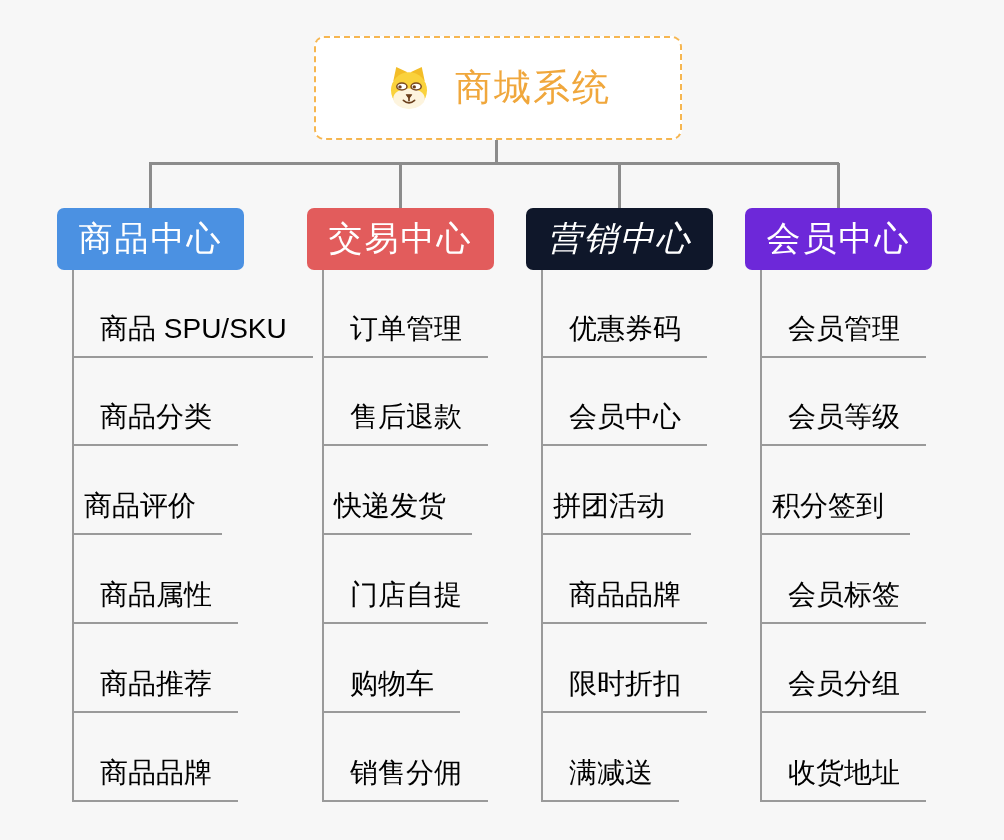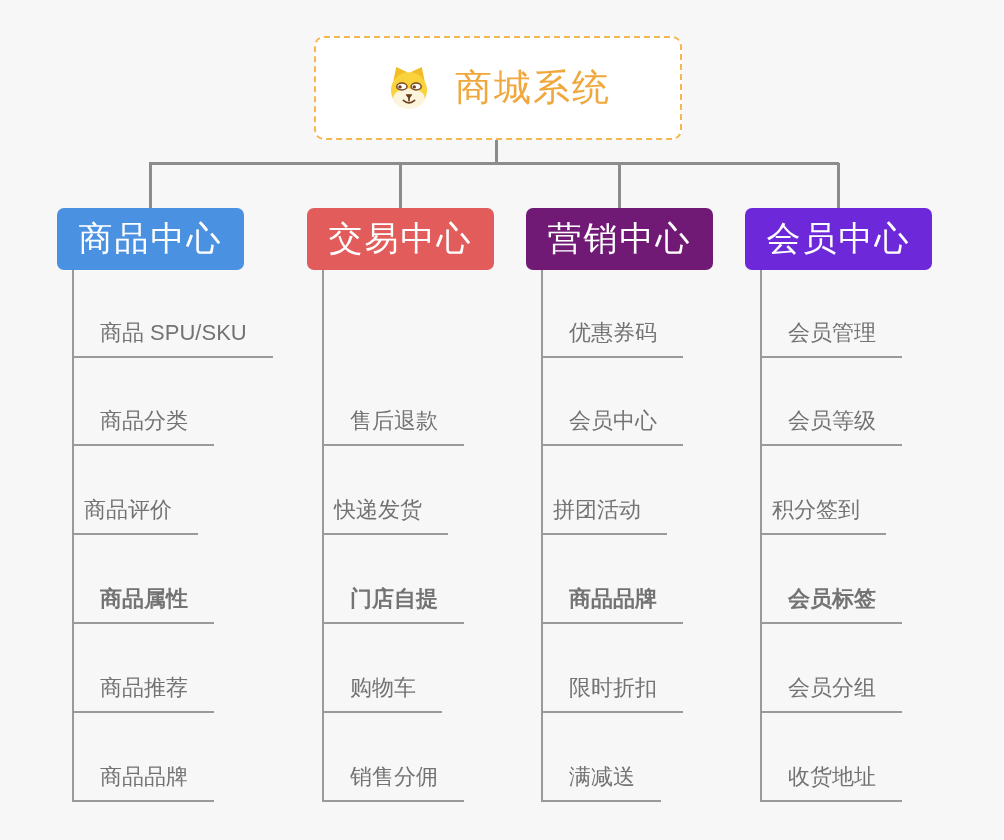--- a/index.html
+++ b/index.html
@@ -49,27 +49,27 @@
   }
   .spine{
     position:absolute;left:15px;top:270px;width:2px;height:532px;
     background:#9a9a9a;
   }
   .leaf{
     position:absolute;left:15px;height:36px;
     display:flex;align-items:flex-end;
     padding:0 26px 8px 28px;
     border-bottom:2px solid #9a9a9a;
-    font-size:22px;color:#737373;white-space:nowrap;
+    font-size:28px;color:#000000;white-space:nowrap;
     cursor:pointer;
   }
   .leaf.i0{top:312px;}
   .leaf.i1{top:400px;font-family:Liberation Mono, monospace;}
   .leaf.i2{top:489px;padding-left:12px;}
-  .leaf.i3{top:578px;font-weight:bold;}
+  .leaf.i3{top:578px;}
   .leaf.i4{top:667px;}
   .leaf.i5{top:756px;}
 </style>
 </head>
 <body>
 
 <div class="canvas">
 
   <div class="conn root-drop"></div>
   <div class="conn bus"></div>
@@ -103,29 +103,30 @@
     <div class="leaf i1">商品分类</div>
     <div class="leaf i2">商品评价</div>
     <div class="leaf i3">商品属性</div>
     <div class="leaf i4">商品推荐</div>
     <div class="leaf i5">商品品牌</div>
   </div>
 
   <div class="branch c1">
     <div class="branch-header" style="background-color: rgb(226, 92, 92);">交易中心</div>
     <div class="spine"></div>
+    <div class="leaf i0">订单管理</div>
     <div class="leaf i1">售后退款</div>
     <div class="leaf i2">快递发货</div>
     <div class="leaf i3">门店自提</div>
     <div class="leaf i4">购物车</div>
     <div class="leaf i5">销售分佣</div>
   </div>
 
   <div class="branch c2">
-    <div class="branch-header" style="background-color: #701a75;">营销中心</div>
+    <div class="branch-header" style="background-color: #0f172a; font-style: italic;">营销中心</div>
     <div class="spine"></div>
     <div class="leaf i0">优惠券码</div>
     <div class="leaf i1">会员中心</div>
     <div class="leaf i2">拼团活动</div>
     <div class="leaf i3">商品品牌</div>
     <div class="leaf i4">限时折扣</div>
     <div class="leaf i5">满减送</div>
   </div>
 
   <div class="branch c3">

